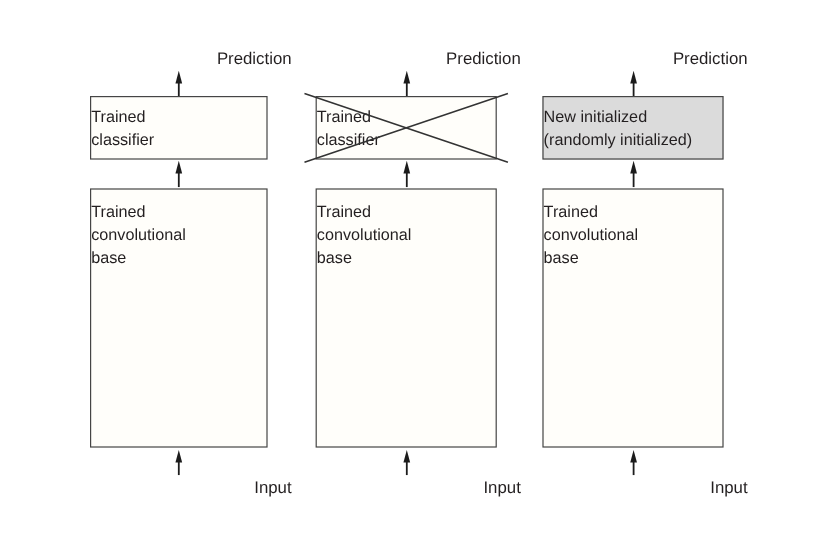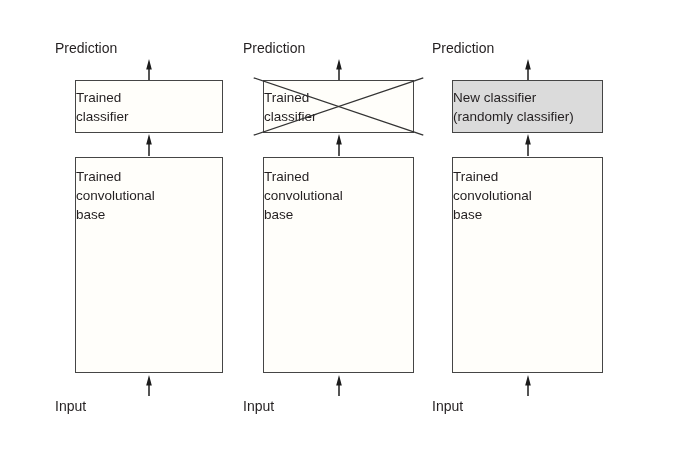--- a/index.html
+++ b/index.html
@@ -1,21 +1,21 @@
 <!DOCTYPE html>
 <html><head>
 <meta charset="utf-8">
 <style>
   html,body{margin:0;padding:0;background:#ffffff;}
   .canvas{
     position:relative;width:678px;height:453px;background:#ffffff;
     font-family:"Liberation Sans",sans-serif;color:#231f20;overflow:hidden;
   }
   .col{position:absolute;top:0;height:453px;}
-  .label{position:absolute;left:-20px;right:-20px;text-align:left;font-size:14px;line-height:18px;}
+  .label{position:absolute;left:-20px;right:-20px;text-align:right;font-size:14px;line-height:18px;}
   .pred{top:39px;}
   .input{top:397px;}
   .arrow{position:absolute;left:50%;transform:translateX(-50%);}
   .a1{top:59px;}
   .a2{top:134px;}
   .a3{top:375px;}
   .arrow polygon{fill:#1c1c1c;}
   .arrow line{stroke:#1c1c1c;stroke-width:1.5;}
   .box{
     position:absolute;left:0;right:0;box-sizing:border-box;
@@ -98,22 +98,22 @@
   </div>
 
   <div class="col" style="left:452px;width:151px;">
     <div class="label pred">Prediction</div>
     <svg class="arrow a1" width="12" height="21" viewBox="0 0 12 21">
         <polygon points="6,0 3.2,10.5 8.8,10.5"></polygon>
         <line x1="6" y1="7" x2="6" y2="21"></line>
       </svg>
     <div class="box top-box highlighted">
 
-      <div class="line">New classifier</div>
-      <div class="line">(randomly classifier)</div>
+      <div class="line">New initialized</div>
+      <div class="line">(randomly initialized)</div>
     </div>
     <svg class="arrow a2" width="12" height="22" viewBox="0 0 12 22">
         <polygon points="6,0 3.2,10.5 8.8,10.5"></polygon>
         <line x1="6" y1="7" x2="6" y2="22"></line>
       </svg>
     <div class="box base-box">
       <div class="line">Trained</div>
       <div class="line">convolutional</div>
       <div class="line">base</div>
     </div>

